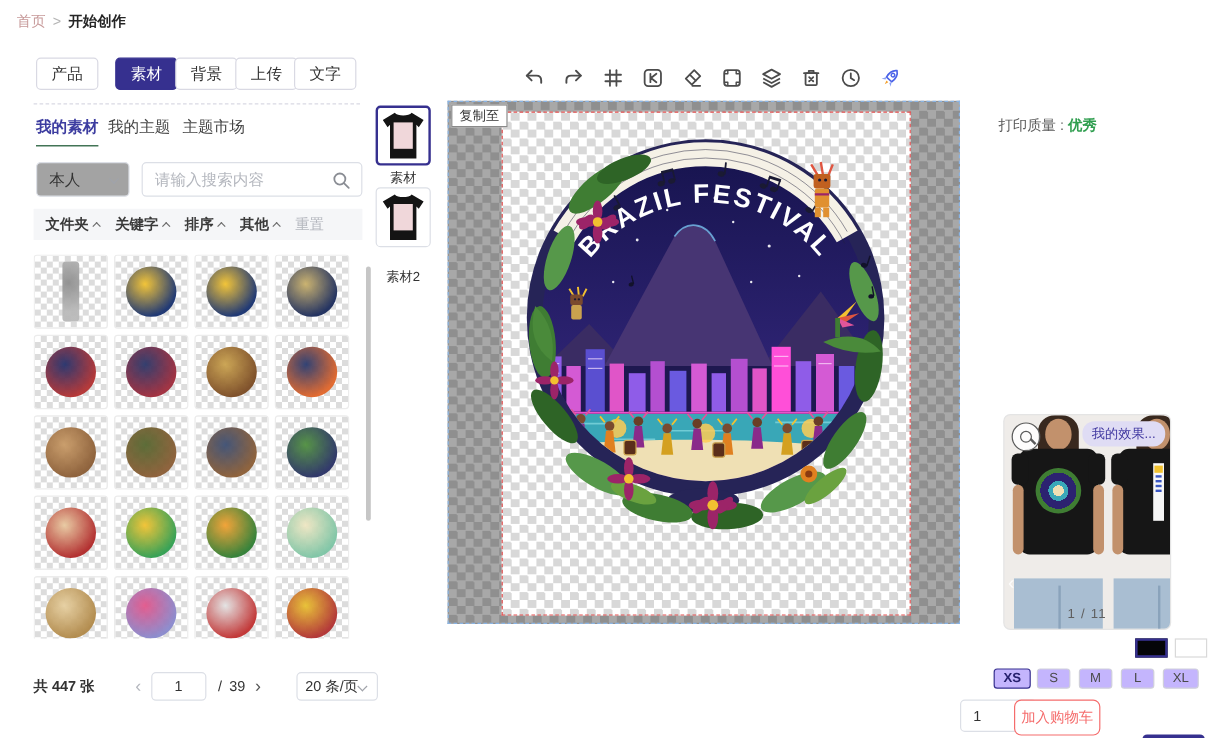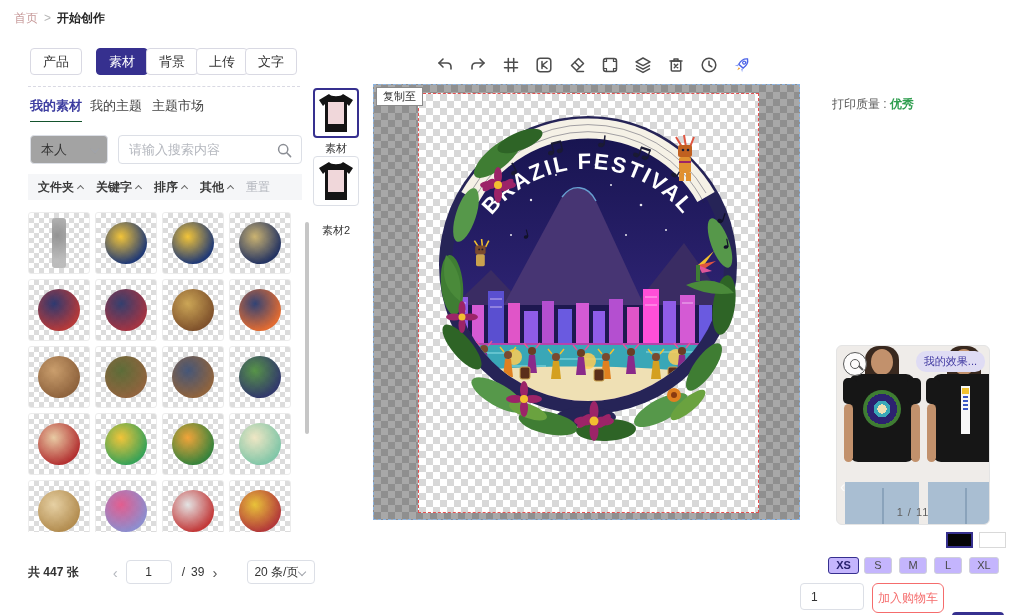--- a/index.html
+++ b/index.html
@@ -89,21 +89,21 @@
        background-size:14px 14px; }
   .copy-btn { position:absolute; left:2px; top:2px; z-index:6; background:#fff;
        border:1px solid #8a8a8a; font-size:11px; color:#333; padding:1px 6px; cursor:pointer; }
   .design-svg { position:absolute; left:62px; top:20px; width:305px; height:340px; z-index:3; cursor:move; }
 
   
   .print-info { position:absolute; left:832px; top:94px; font-size:12px; color:#5a5a5a; line-height:20px; }
   .print-info .good { color:#2f9e4f; font-weight:bold; }
 
   
-  .preview { position:absolute; left:836px; top:345px; width:154px; height:180px;
+  .preview { position:absolute; left:836px; top:345px; width:140px; height:180px;
        border:1px solid #e4e4e4; border-radius:6px; background:#efece9; overflow:hidden; }
   .person { position:absolute; top:0; height:100%; }
   .head { position:absolute; width:22px; height:26px; border-radius:50%; background:#c2916c; }
   .hair { position:absolute; width:34px; height:64px; border-radius:14px; background:#39291f; }
   .tee { position:absolute; background:#161616; border-radius:9px; }
   .sleeve { position:absolute; width:14px; height:26px; background:#161616; border-radius:5px; }
   .arm { position:absolute; width:9px; height:58px; background:#c2916c; border-radius:5px; }
   .jeans { position:absolute; bottom:0; width:74px; height:42px; background:#a9bed2; }
   .jeans::after { content:""; position:absolute; left:50%; top:6px; bottom:0; width:2px; background:#8aa3bb; }
   .chest-design { position:absolute; border-radius:50%;
@@ -125,21 +125,21 @@
 
   
   .swatch { position:absolute; top:532px; width:27px; height:16px; cursor:pointer; }
   .swatch.black { left:946px; background:#050508; border:2px solid #36308f; }
   .swatch.white { left:979px; background:#fff; border:1px solid #d9d9d9; }
   .size-btn { position:absolute; top:557px; height:17px; line-height:15px; text-align:center;
        font-size:11px; color:#4a4a4a; background:#c4b5fd; border:1px solid #cfcfdb; border-radius:3px; cursor:pointer; }
   .size-btn.selected { border:1.5px solid #36308f; color:#27216e; font-weight:bold; }
   .qty-input { position:absolute; left:800px; top:583px; width:64px; height:27px;
        border:1px solid #dcdfe6; border-radius:4px; padding-left:10px; font-size:12px; color:#333; outline:none; }
-  .cart-btn { position:absolute; left:872px; top:583px; width:72px; height:30px; background:#fff;
+  .cart-btn { position:absolute; left:845px; top:583px; width:72px; height:30px; background:#fff;
        border:1px solid #f56c6c; border-radius:6px; color:#f56c6c; font-size:12px; cursor:pointer; }
   .save-btn { position:absolute; left:952px; top:612px; width:52px; height:27px; background:#36308f;
        border:none; border-radius:4px; color:#fff; font-size:12px; letter-spacing:3px; cursor:pointer; }
 </style>
 </head>
 <body>
 
 <div class="app">
 
   <div class="breadcrumb">

